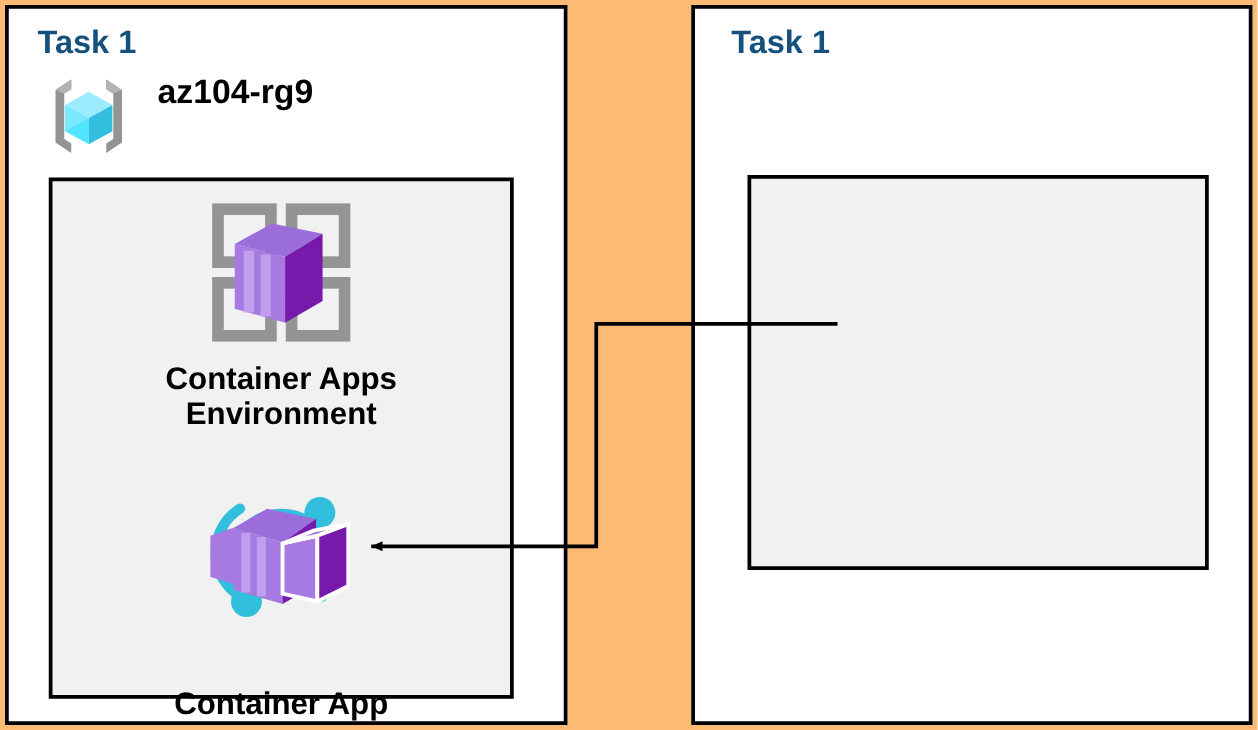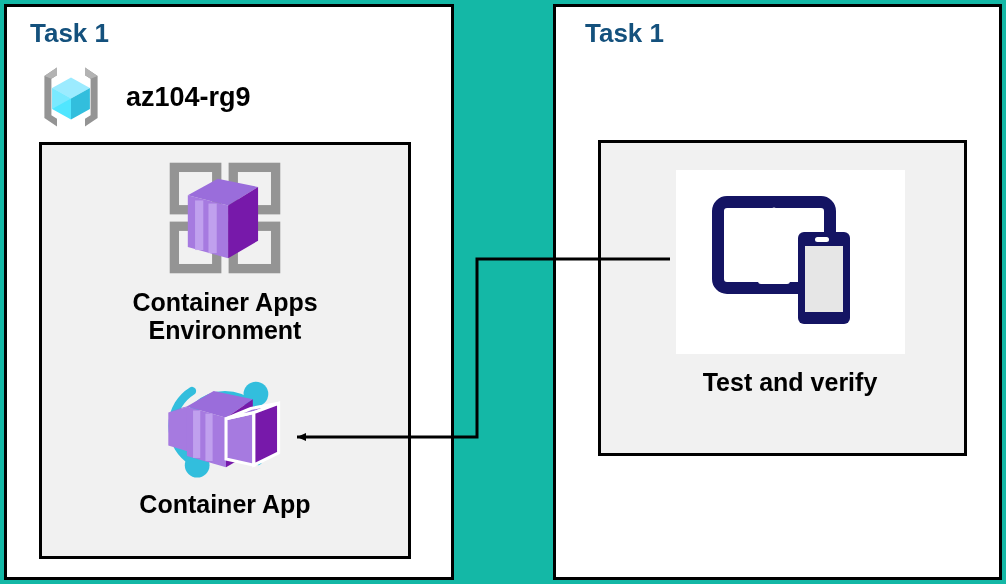--- a/index.html
+++ b/index.html
@@ -7,21 +7,21 @@
     padding: 0;
     background: #ffffff;
   }
   body {
     font-family: "Liberation Sans", "DejaVu Sans", sans-serif;
   }
   #canvas {
     position: relative;
     width: 1006px;
     height: 584px;
-    background: #14b8a6;
+    background: #fdba74;
     overflow: hidden;
   }
 
   
   .task-panel {
     position: absolute;
     background: #ffffff;
     border: 3px solid #000000;
     box-sizing: border-box;
   }
@@ -40,21 +40,21 @@
   #task2-title { left: 585px; top: 18px; }
 
   
   #rg-group {
     position: absolute;
     left: 36px;
     top: 58px;
     width: 300px;
     height: 78px;
     display: flex;
-    align-items: center;
+    align-items: flex-start;
   }
   #rg-icon { width: 70px; height: 70px; flex: 0 0 auto; }
   #rg-label {
     font-size: 27px;
     font-weight: bold;
     color: #000000;
     margin-left: 20px;
     white-space: nowrap;
   }
 
@@ -80,21 +80,21 @@
     font-size: 25px;
     font-weight: bold;
     color: #000000;
     line-height: 1.12;
     white-space: pre-line;
   }
 
   #cae-node  { left: 75px; top: 156px; width: 300px; }
   #cae-node .node-label { margin-top: 4px; }
 
-  #capp-node { left: 75px; top: 368px; width: 300px; }
+  #capp-node { left: 75px; top: 384px; width: 300px; gap: 42px; }
   #capp-node .node-label { margin-top: 2px; }
 
   #test-node { left: 640px; top: 170px; width: 300px; }
   #test-node .node-label { margin-top: 14px; }
 
   
   #test-plate {
     width: 229px;
     height: 184px;
     background: #ffffff;
@@ -195,37 +195,20 @@
     </span>
     <div class="node-label">Container App</div>
   </div>
 
   <div id="task2-panel" class="task-panel"></div>
 
   <div id="task2-title" class="task-title">Task 1</div>
 
   <div id="task2-inner" class="group-box"></div>
 
-  <div id="test-node" class="node">
-    <div id="test-plate">
-      <span>
-        <svg viewBox="0 0 160 140" width="160" height="140" aria-hidden="true">
-
-          <rect x="8" y="12" width="112" height="86" rx="9" ry="9" fill="none" stroke="#141463" stroke-width="12"></rect>
-          <circle cx="64" cy="20" r="2.6" fill="#ffffff"></circle>
-          <rect x="48" y="88" width="32" height="6" rx="3" fill="#ffffff"></rect>
-
-          <rect x="88" y="42" width="52" height="92" rx="6" ry="6" fill="#141463"></rect>
-          <rect x="95" y="56" width="38" height="66" fill="#e6e6e6"></rect>
-          <rect x="105" y="47" width="14" height="5" rx="2.5" fill="#ffffff"></rect>
-        </svg>
-      </span>
-    </div>
-    <div class="node-label">Test and verify</div>
-  </div>
 
   <svg id="connector" aria-hidden="true">
     <defs>
       <marker id="arrowhead" markerWidth="10" markerHeight="8" refX="9" refY="4" orient="auto" markerUnits="userSpaceOnUse">
         <path d="M9,4 L0,0 L0,8 Z" fill="#000000"></path>
       </marker>
     </defs>
     <path d="M670,259 L477,259 L477,437 L297,437" fill="none" stroke="#000000" stroke-width="3" marker-end="url(#arrowhead)"></path>
   </svg>
 

